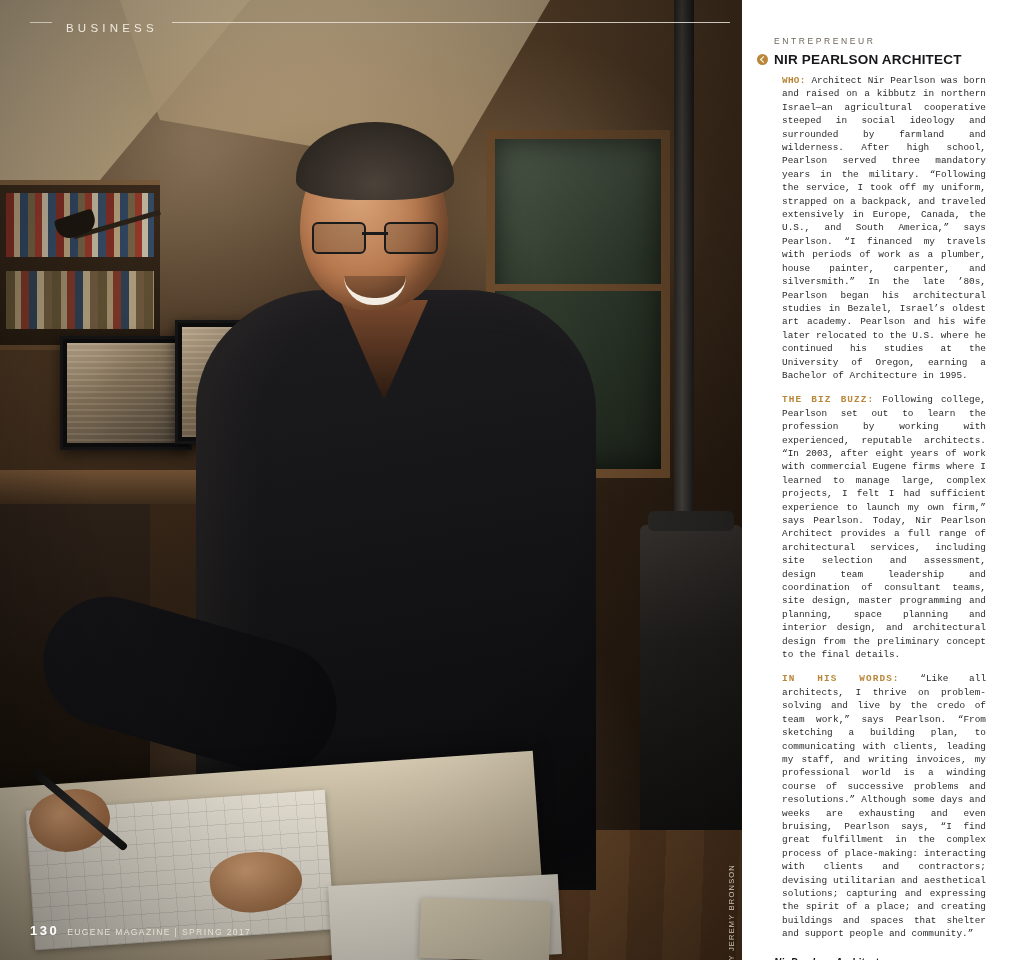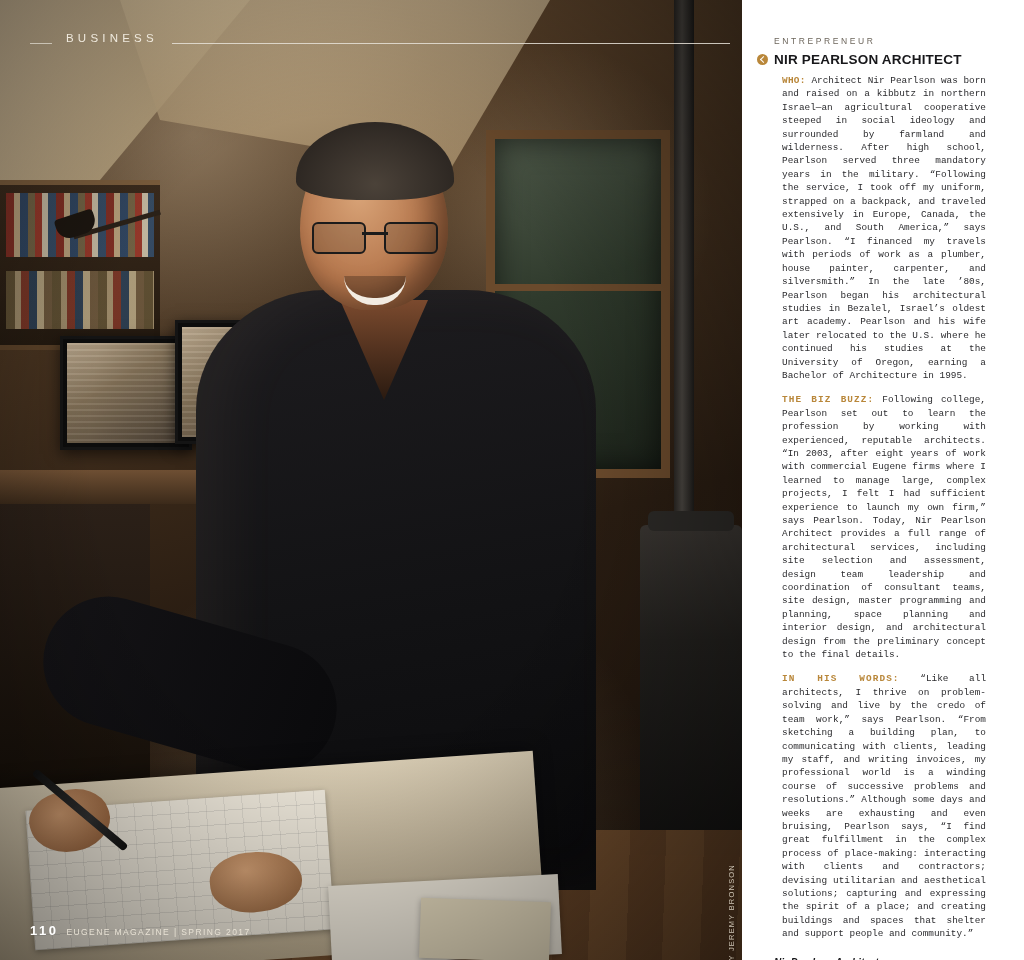--- a/index.html
+++ b/index.html
@@ -226,21 +226,21 @@
   }
   .vignette {
     position: absolute; inset: 0;
     background: radial-gradient(ellipse 78% 78% at 45% 45%, rgba(0,0,0,0) 42%, rgba(0,0,0,.55) 100%);
     pointer-events: none;
   }
 
   
   .section-header {
     position: absolute; left: 30px; top: 22px; width: 700px; height: 22px;
-    display: flex; align-items: flex-end; gap: 14px;
+    display: flex; align-items: flex-start; gap: 14px;
     z-index: 5;
   }
   .section-header .rule-short {
     width: 22px; height: 1px; background: #c9c2b4;
   }
   .section-header .kicker {
     color: #efe9dd; font-size: 11.5px; letter-spacing: 4.2px;
     font-family: "Liberation Sans", sans-serif; font-weight: 400;
   }
   .section-header .rule-long {
@@ -379,21 +379,21 @@
       <div class="vignette"></div>
     </div>
 
     <div class="section-header">
       <span class="rule-short"></span>
       <span class="kicker">BUSINESS</span>
       <span class="rule-long"></span>
     </div>
 
     <div class="folio">
-      <span class="pageno">110</span>
+      <span class="pageno">130</span>
       <span class="mag">EUGENE MAGAZINE | SPRING 2017</span>
     </div>
 
     <div class="credit">PHOTO BY JEREMY BRONSON</div>
   </div>
 
   <div class="gutter-rule"></div>
 
   <div class="text-pane">
     <div class="col">

